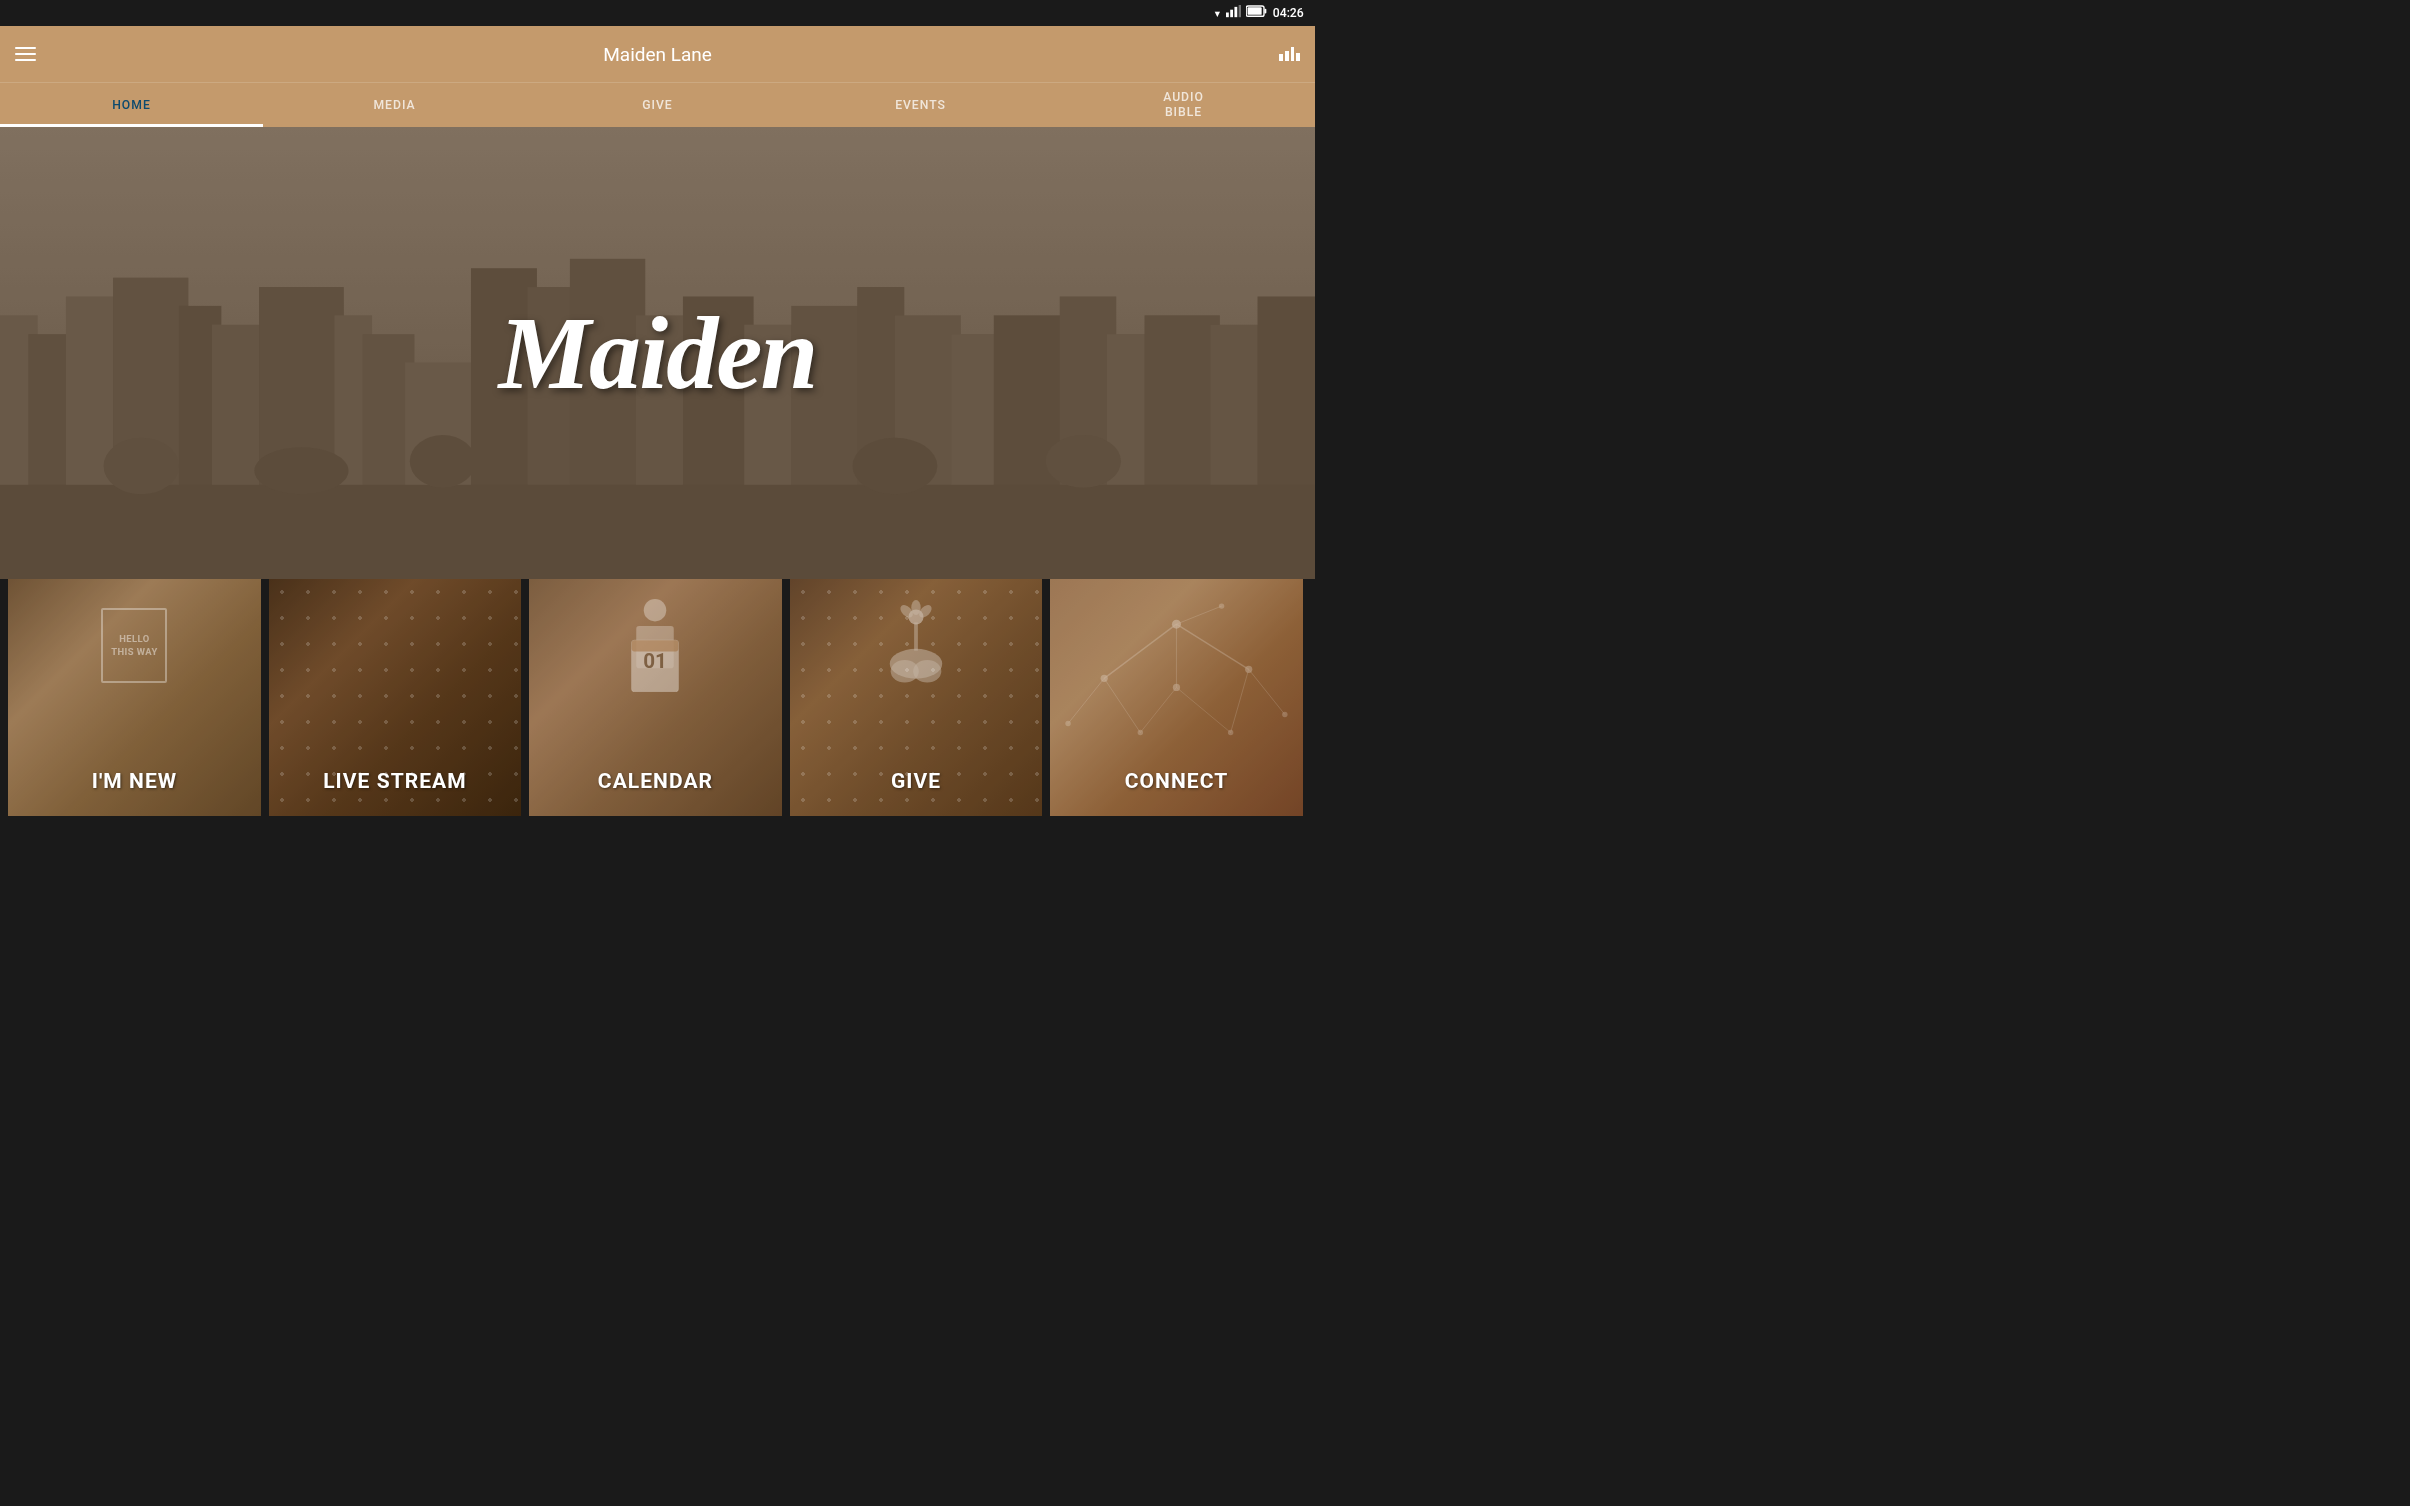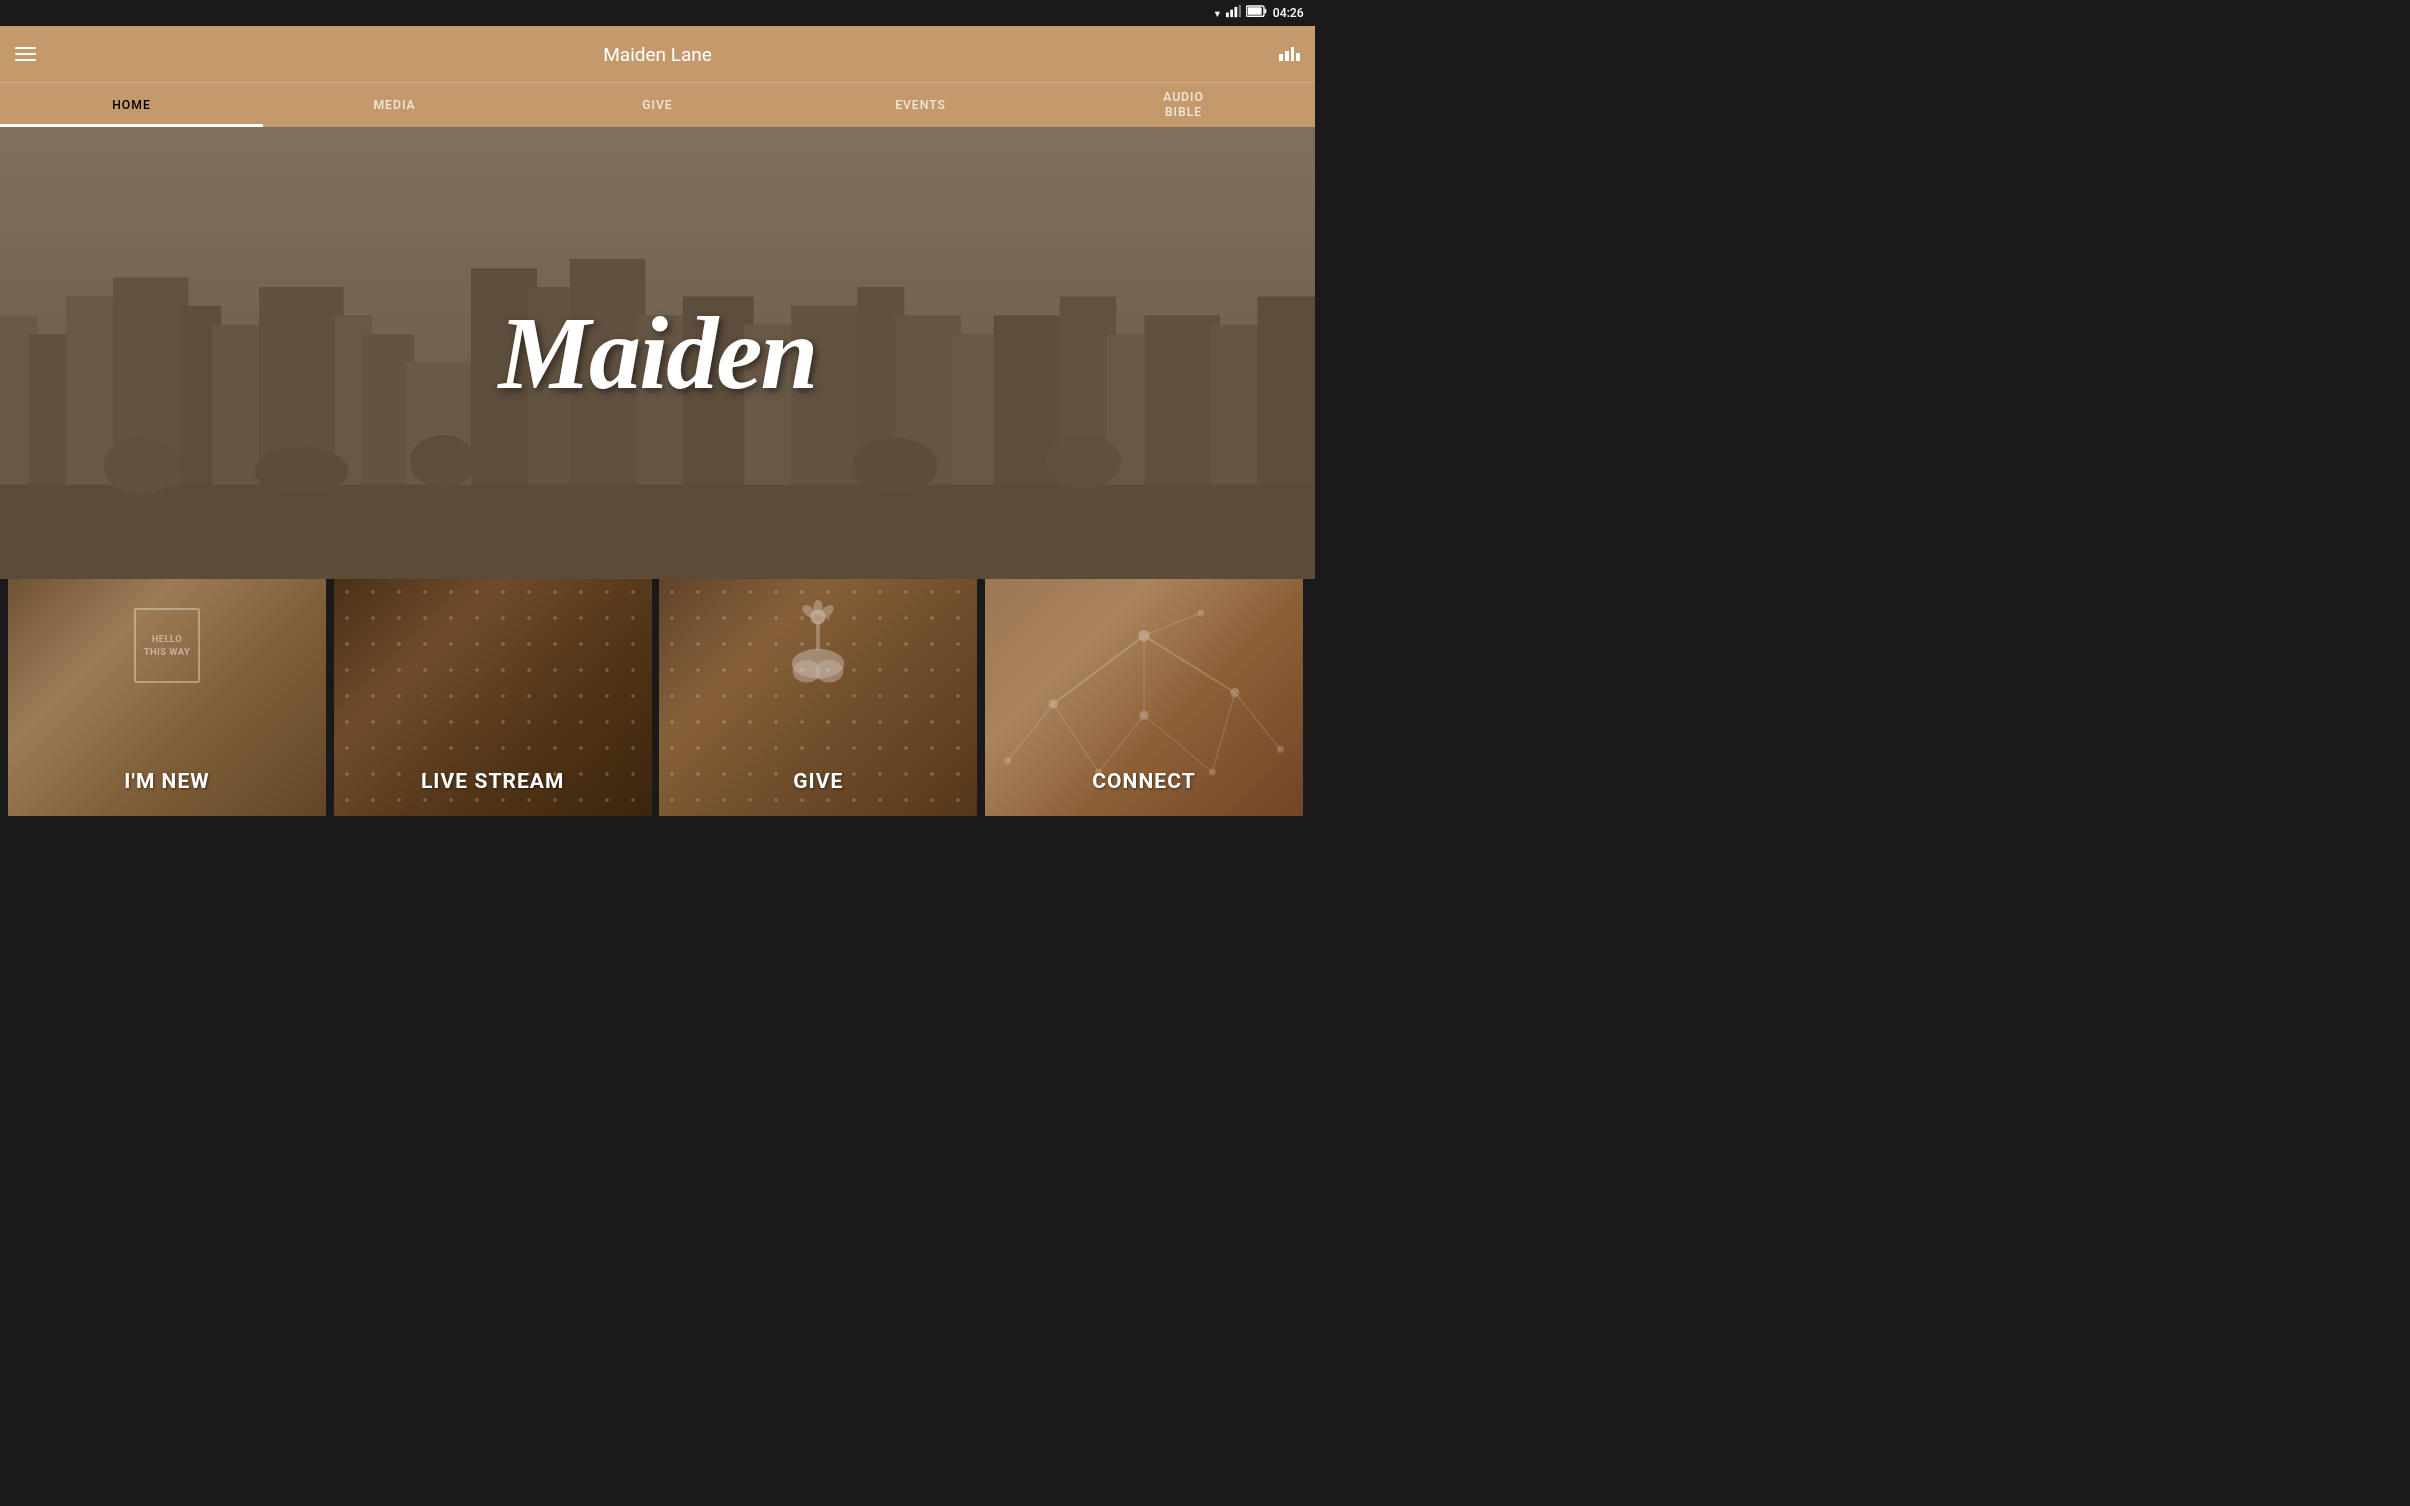--- a/index.html
+++ b/index.html
@@ -102,21 +102,21 @@
       letter-spacing: 0.08em;
       cursor: pointer;
       text-transform: uppercase;
       position: relative;
       text-align: center;
       padding: 0 3.8px;
       line-height: 1.2;
     }
 
     .nav-tab.active {
-      color: #000000;
+      color: #0c4a6e;
     }
 
     .nav-tab.active::after {
       content: '';
       position: absolute;
       bottom: 0;
       left: 0;
       right: 0;
       height: 2.8px;
       background: white;
@@ -406,20 +406,37 @@
     <div class="card-label">I'M NEW</div>
   </div>
 
   <div class="card card-livestream">
     <div class="card-bg"></div>
     <div class="card-overlay"></div>
     <div class="dots-pattern"></div>
     <div class="card-label">LIVE STREAM</div>
   </div>
 
+  <div class="card card-calendar">
+    <div class="card-bg"></div>
+    <div class="card-overlay"></div>
+
+    <div style="position:absolute;top:14px;left:50%;transform:translateX(-50%);text-align:center;">
+      <svg width="75" height="99" viewBox="0 0 80 105" style="opacity:0.55;">
+
+        <circle cx="40" cy="18" r="12" fill="rgba(255,255,255,0.6)"></circle>
+        <rect x="20" y="35" width="40" height="45" rx="3" fill="rgba(255,255,255,0.5)"></rect>
+
+        <rect x="15" y="50" width="50" height="55" rx="3" fill="rgba(255,255,255,0.7)" stroke="rgba(255,255,255,0.4)" stroke-width="1"></rect>
+        <rect x="15" y="50" width="50" height="12" rx="3" fill="rgba(180,120,60,0.6)"></rect>
+        <text x="40" y="80" text-anchor="middle" fill="rgba(80,50,20,0.8)" font-size="22" font-weight="bold">01</text>
+      </svg>
+    </div>
+    <div class="card-label">CALENDAR</div>
+  </div>
 
   <div class="card card-give">
     <div class="card-bg"></div>
     <div class="card-overlay"></div>
     <div class="dots-pattern"></div>
 
     <div style="position:absolute;top:19px;left:50%;transform:translateX(-50%);">
       <svg width="75" height="94" viewBox="0 0 80 100" style="opacity:0.55;">
 
         <circle cx="40" cy="20" r="8" fill="rgba(255,255,255,0.7)"></circle>

